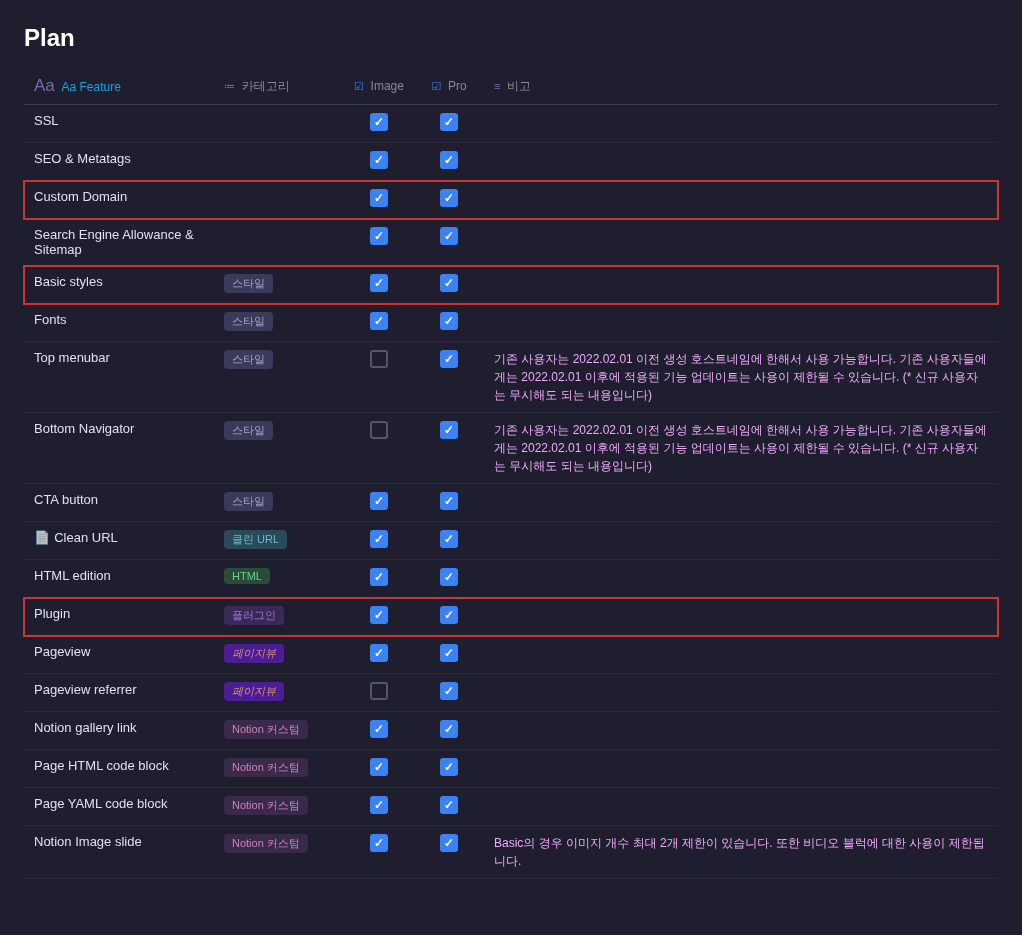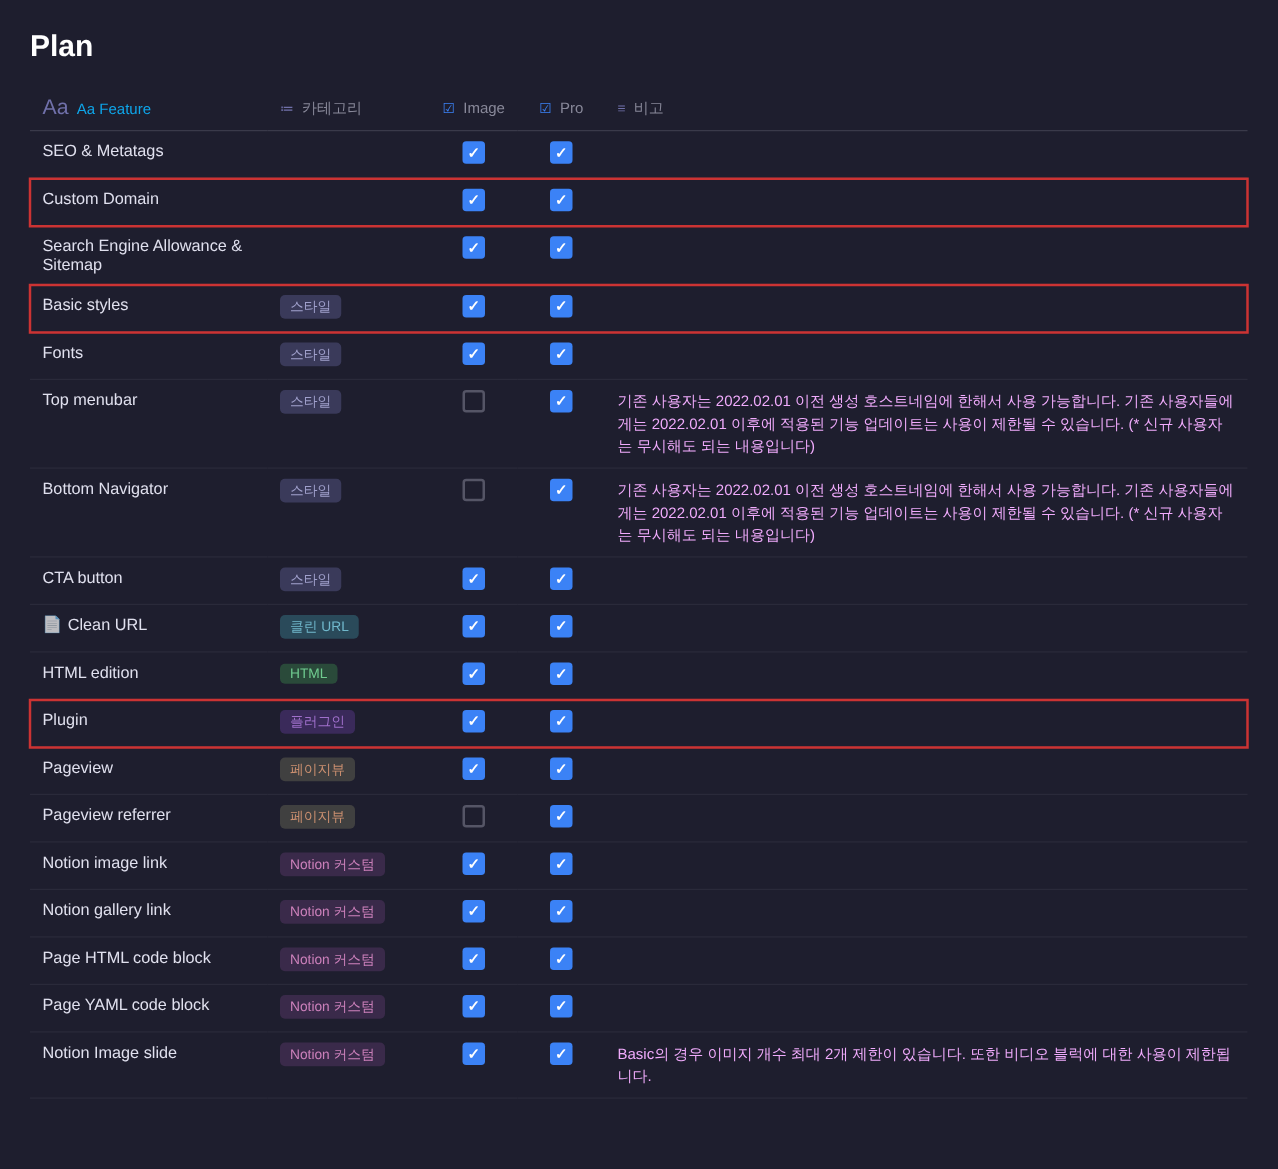--- a/index.html
+++ b/index.html
@@ -46,21 +46,21 @@
       display: inline-block;
       padding: 2px 8px;
       border-radius: 4px;
       font-size: 11px;
       font-weight: 500;
     }
     .badge-style { background: #3a3a5a; color: #a0a0cc; }
     .badge-cleanurl { background: #2a4a5a; color: #70b8cc; }
     .badge-html { background: #2a4a3a; color: #70cc90; }
     .badge-plugin { background: #3a2a5a; color: #a070cc; }
-    .badge-pageview { background: #404040; color: #cc9070; }
+    .badge-pageview { background: #4c1d95; color: #cc9070; font-style: italic; }
     .badge-notion { background: #3a2a4a; color: #cc80bb; }
 
     .checkbox-checked {
       display: inline-block;
       width: 18px;
       height: 18px;
       background: #3b82f6;
       border-radius: 3px;
       position: relative;
     }
@@ -122,20 +122,27 @@
         <span style="color:#3b82f6; font-size:11px;">☑</span>
         &nbsp;<span style="color:#888899;">Pro</span>
       </th>
       <th>
         <span style="color:#7070aa; font-size:11px;">≡</span>
         &nbsp;<span style="color:#888899;">비고</span>
       </th>
     </tr>
   </thead>
   <tbody id="table-body">
+  <tr>
+        <td style="color: rgb(224, 224, 238); font-weight: 500;"><span>SSL</span></td>
+        <td></td>
+        <td class="center"><span class="checkbox-checked"></span></td>
+        <td class="center"><span class="checkbox-checked"></span></td>
+        <td class="note-col"></td>
+      </tr>
       <tr>
         <td style="color: rgb(224, 224, 238); font-weight: 500;"><span>SEO &amp; Metatags</span></td>
         <td></td>
         <td class="center"><span class="checkbox-checked"></span></td>
         <td class="center"><span class="checkbox-checked"></span></td>
         <td class="note-col"></td>
       </tr>
       <tr style="outline: rgb(204, 51, 51) solid 2px; outline-offset: -1px;">
         <td style="color: rgb(224, 224, 238); font-weight: 500;"><span>Custom Domain</span></td>
         <td></td>
@@ -214,27 +221,20 @@
         <td class="note-col"></td>
       </tr>
       <tr>
         <td style="color: rgb(224, 224, 238); font-weight: 500;"><span>Pageview referrer</span></td>
         <td><span class="badge badge-pageview">페이지뷰</span></td>
         <td class="center"><span class="checkbox-unchecked"></span></td>
         <td class="center"><span class="checkbox-checked"></span></td>
         <td class="note-col"></td>
       </tr>
       <tr>
-        <td style="color: rgb(224, 224, 238); font-weight: 500;"><span>Notion image link</span></td>
-        <td><span class="badge badge-notion">Notion 커스텀</span></td>
-        <td class="center"><span class="checkbox-checked"></span></td>
-        <td class="center"><span class="checkbox-checked"></span></td>
-        <td class="note-col"></td>
-      </tr>
-      <tr>
         <td style="color: rgb(224, 224, 238); font-weight: 500;"><span>Notion gallery link</span></td>
         <td><span class="badge badge-notion">Notion 커스텀</span></td>
         <td class="center"><span class="checkbox-checked"></span></td>
         <td class="center"><span class="checkbox-checked"></span></td>
         <td class="note-col"></td>
       </tr>
       <tr>
         <td style="color: rgb(224, 224, 238); font-weight: 500;"><span>Page HTML code block</span></td>
         <td><span class="badge badge-notion">Notion 커스텀</span></td>
         <td class="center"><span class="checkbox-checked"></span></td>

